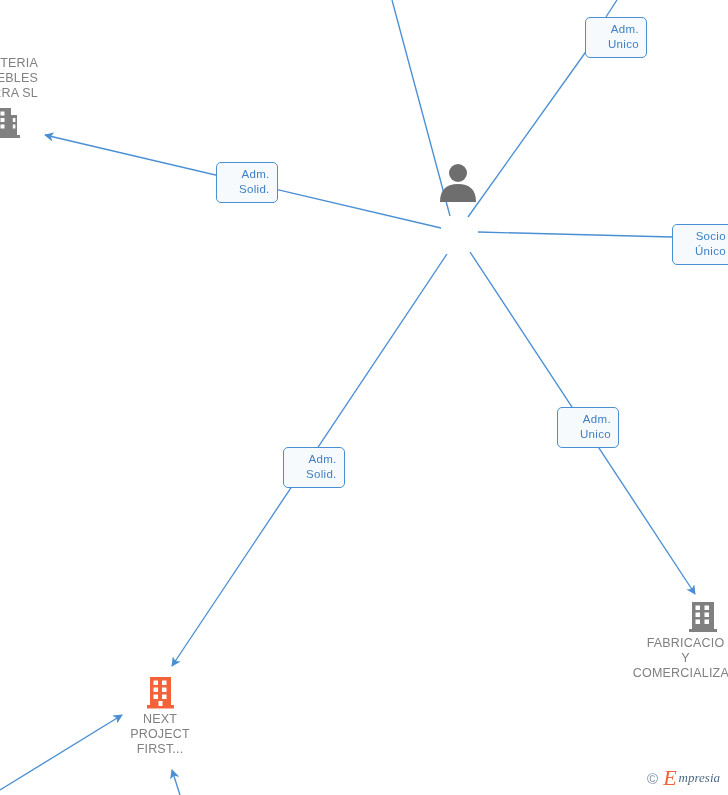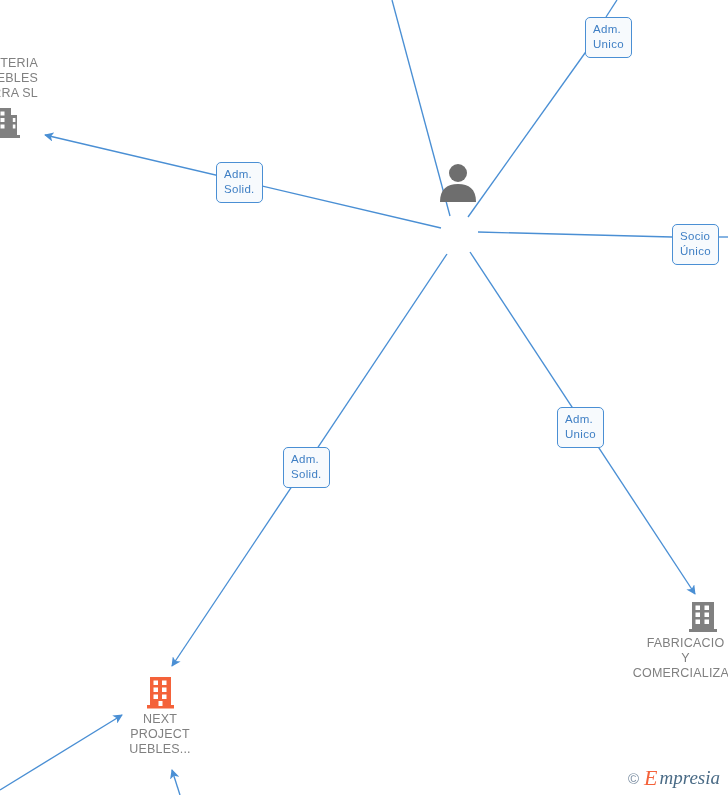--- a/index.html
+++ b/index.html
@@ -56,22 +56,22 @@
   
   .badge {
     position: absolute;
     box-sizing: border-box;
     background: #f7fafd;
     border: 1.5px solid #4a8fd4;
     border-radius: 5px;
     color: #3f7fc4;
     font-size: 11.5px;
     line-height: 15px;
-    text-align: left;
-    padding: 4px 7px 5px 7px;
+    text-align: right;
+    padding: 4px 7px 5px 22px;
     white-space: pre-line;
     letter-spacing: .3px;
   }
 
   
   #watermark {
     position: absolute;
     right: 8px;
     bottom: 6px;
     display: flex;
@@ -86,21 +86,21 @@
   #watermark .mark-e {
     font-family: "Liberation Serif", serif;
     font-style: italic;
     font-size: 22px;
     color: #f4623a;
     line-height: 22px;
   }
   #watermark .mark-rest {
     font-family: "Liberation Serif", serif;
     font-style: italic;
-    font-size: 19px;
+    font-size: 13px;
     color: #4a6b86;
     line-height: 22px;
     margin-left: -3px;
   }
 </style>
 </head>
 <body>
 
 <div id="canvas">
 
@@ -175,21 +175,21 @@
           <rect x="11.5" y="13.5" width="4.5" height="4.5"></rect>
           <rect x="20" y="13.5" width="4.5" height="4.5"></rect>
           <rect x="11.5" y="20.5" width="4.5" height="4.5"></rect>
           <rect x="20" y="20.5" width="4.5" height="4.5"></rect>
           <rect x="16.5" y="27" width="4" height="5"></rect>
         </g>
       </svg>
     </span>
     <span class="caption">NEXT
 PROJECT
-UEBLES...</span>
+FIRST...</span>
   </div>
 
   <div class="node nowrap" style="left:703px; top:598px;">
     <span class="glyph" style="display:block; text-align:left; margin-left:52px;">
       <svg width="36" height="36" viewBox="0 0 36 36" xmlns="http://www.w3.org/2000/svg">
         <rect x="7" y="4" width="22" height="28" fill="#808080"></rect>
         <rect x="4" y="31" width="28" height="3" fill="#808080"></rect>
         <g fill="#ffffff">
           <rect x="10.5" y="7.5" width="4.5" height="4.5"></rect>
           <rect x="19.5" y="7.5" width="4.5" height="4.5"></rect>

